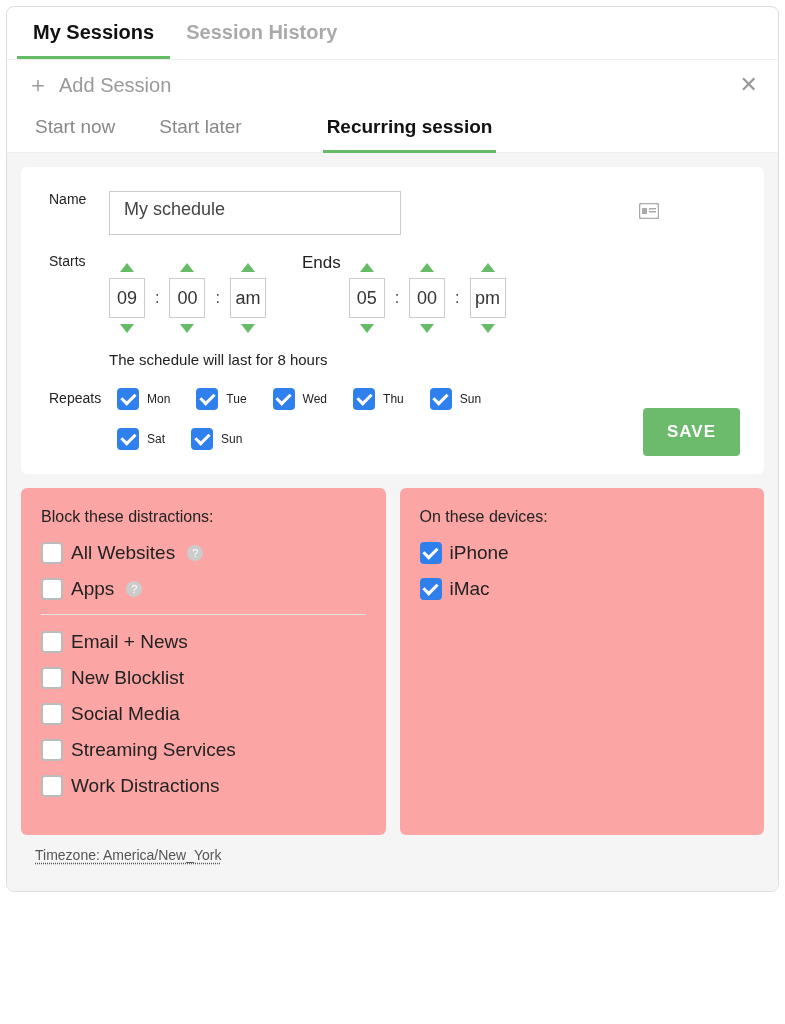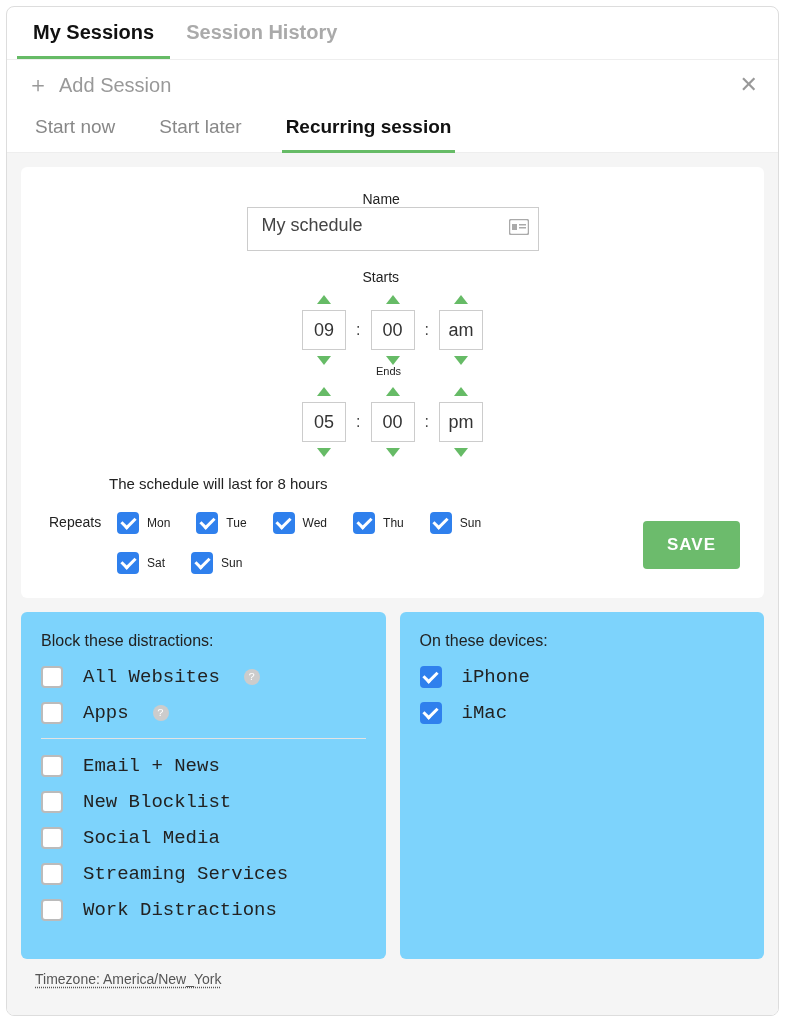--- a/index.html
+++ b/index.html
@@ -67,35 +67,34 @@
     font-weight: 500;
     color: #888;
     cursor: pointer;
     border-bottom: 3px solid transparent;
     margin-bottom: -1px;
   }
   .sub-tab.active {
     color: #111;
     font-weight: 700;
     border-bottom-color: #66bb66;
+    margin-left: 41px;
   }
   .content-area {
     background: #f5f5f5;
     padding: 14px;
   }
   .card {
     background: #fff;
     border-radius: 6px;
     padding: 24px 28px;
   }
   .form-row {
     display: flex;
-    align-items: center;
     margin-bottom: 18px;
-    flex-direction: column;
   }
   .form-label {
     width: 60px;
     font-size: 14px;
     color: #222;
   }
   .name-input {
     flex: 1;
     border: 1px solid #ccc;
     height: 44px;
@@ -111,37 +110,37 @@
     top: 50%;
     transform: translateY(-50%);
     color: #aaa;
   }
   .time-row {
     display: flex;
     align-items: center;
     gap: 10px;
     margin-top: 10px;
   }
-  .time-label { font-size: 11px; margin-right: 8px; }
+  .time-label { font-size: 17px; margin-right: 8px; }
   .spinner {
     display: flex;
     flex-direction: column;
     align-items: center;
     gap: 6px;
   }
   .spinner .arrow-up, .spinner .arrow-down {
     width: 0; height: 0;
     border-left: 7px solid transparent;
     border-right: 7px solid transparent;
     cursor: pointer;
   }
   .arrow-up { border-bottom: 9px solid #66bb66; }
   .arrow-down { border-top: 9px solid #66bb66; }
   .spin-box {
-    width: 44px;
+    width: 36px;
     height: 40px;
     border: 1px solid #ccc;
     display: flex;
     align-items: center;
     justify-content: center;
     font-size: 18px;
     color: #333;
   }
   .colon { font-size: 16px; color: #444; }
   .gap-mid { width: 36px; }
@@ -197,46 +196,45 @@
     color: #fff;
     border: none;
     border-radius: 4px;
     font-size: 17px;
     font-weight: 700;
     letter-spacing: 1px;
     padding: 14px 24px;
     cursor: pointer;
     position: absolute;
     right: -4px;
-    top: 9px;
+    top: 20px;
   }
   .bottom-cards {
     display: flex;
     gap: 14px;
     margin-top: 14px;
   }
   .bottom-card {
-    background: #7dd3fc;
+    background: #fca5a5;
     border-radius: 6px;
     padding: 20px 20px 24px;
     flex: 1;
   }
   .bc-title {
     font-size: 16px;
     color: #222;
     margin-bottom: 16px;
   }
   .block-item {
     display: flex;
     align-items: center;
-    gap: 20px;
+    gap: 8px;
     font-size: 19px;
     margin-bottom: 14px;
     cursor: pointer;
-    font-family: Liberation Mono, monospace;
   }
   .help-icon {
     width: 16px; height: 16px;
     border-radius: 50%;
     background: #ccc;
     color: #fff;
     font-size: 11px;
     display: inline-flex;
     align-items: center; justify-content: center;
     margin-left: 4px;

